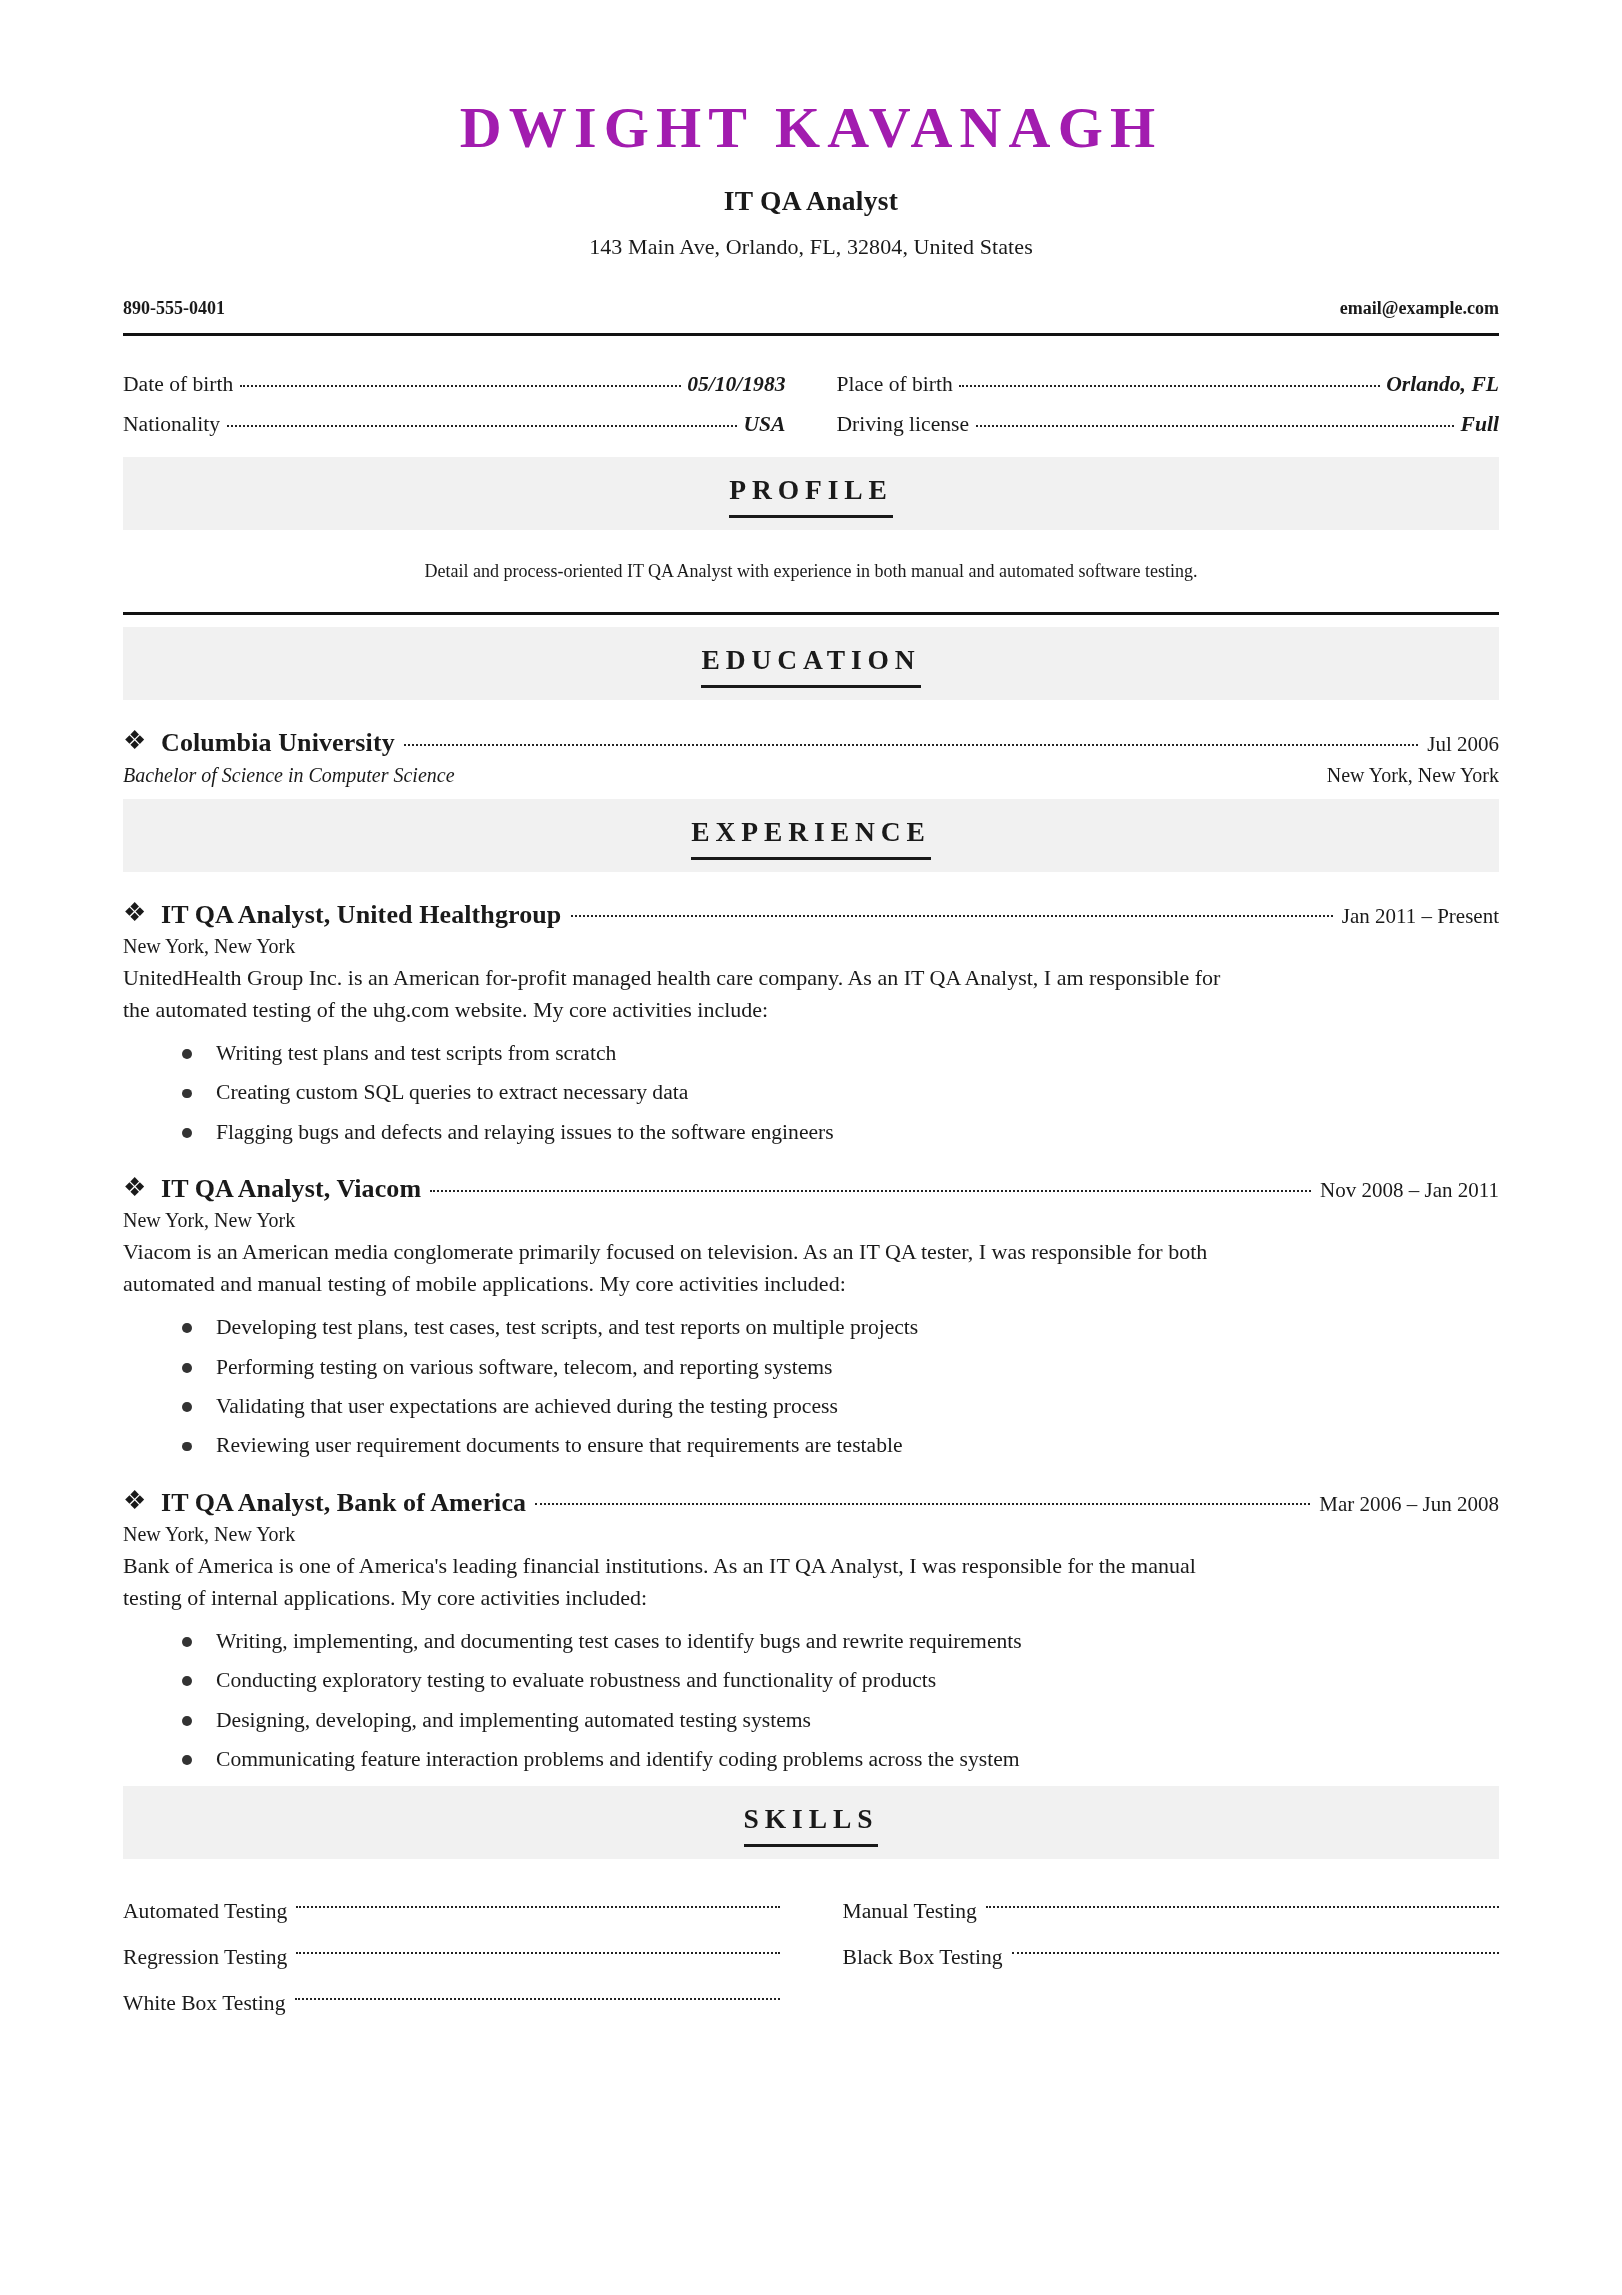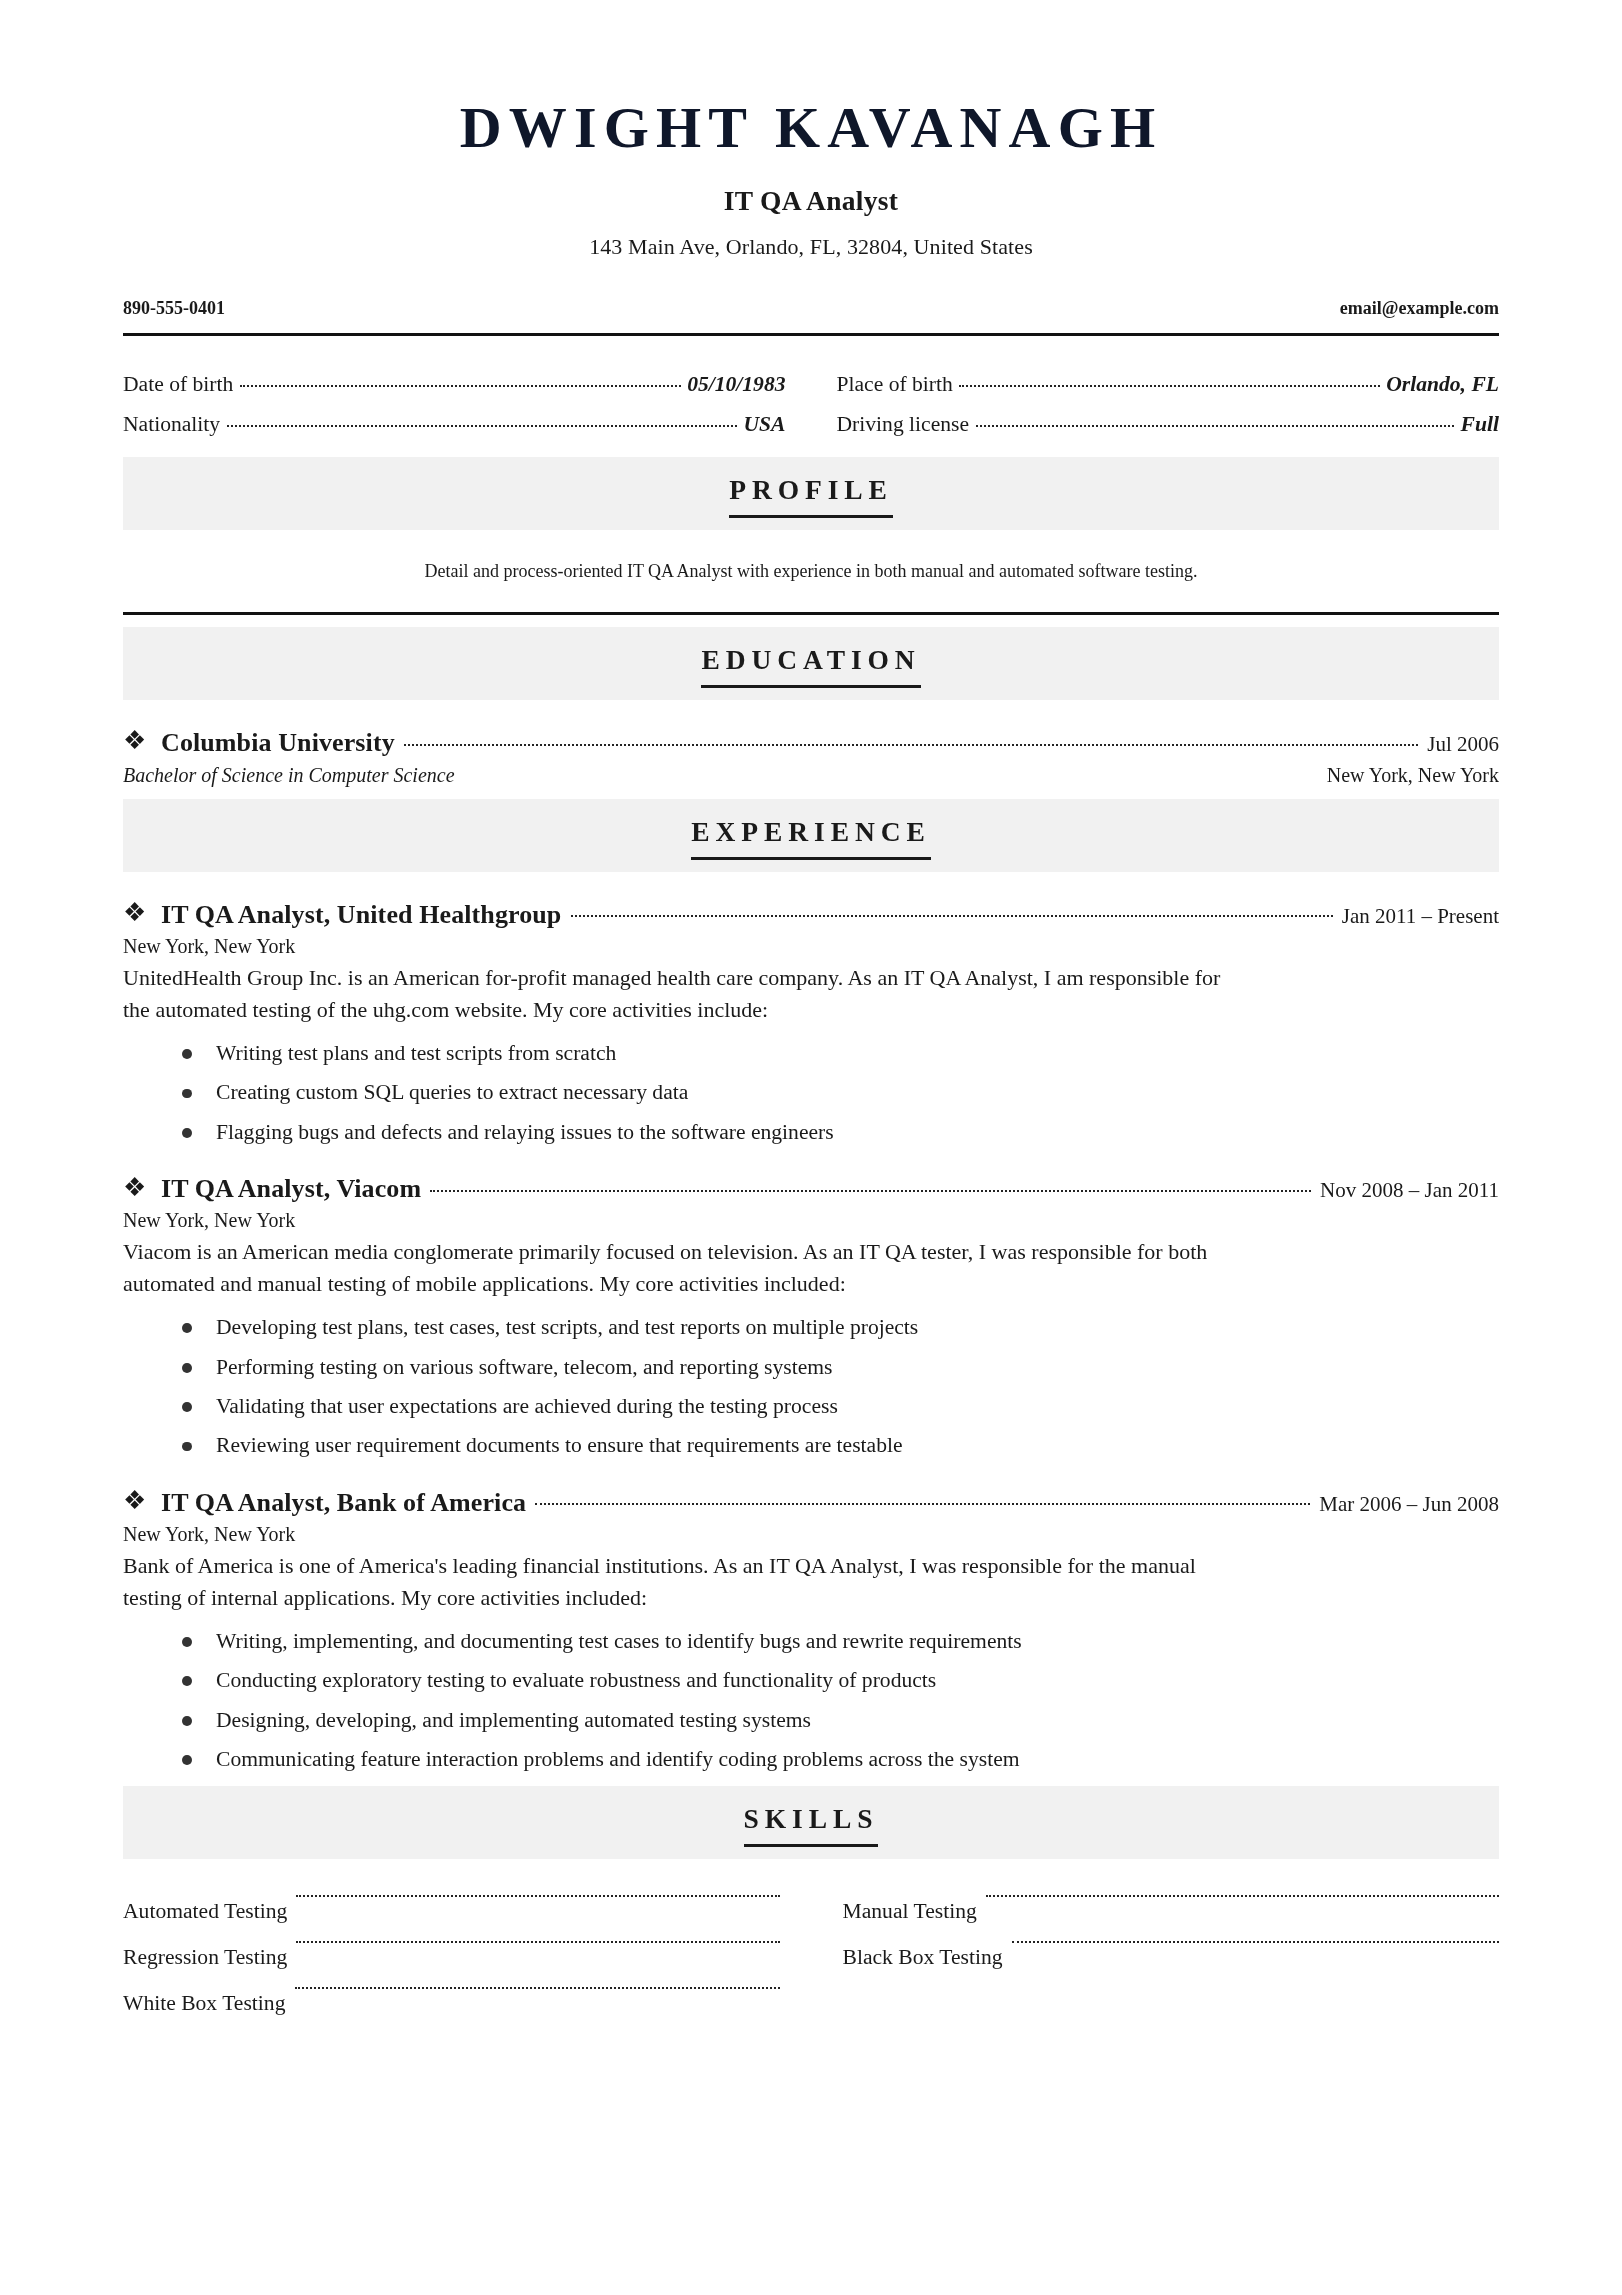--- a/index.html
+++ b/index.html
@@ -27,21 +27,21 @@
   .header {
     padding-top: 98px;
     text-align: center;
   }
   .full-name {
     font-size: 58px;
     font-weight: 700;
     letter-spacing: 7.2px;
     line-height: 1.05;
     margin: 0;
-    color: #0f172a;
+    color: #a21caf;
   }
   .job-title {
     font-size: 27.5px;
     font-weight: 700;
     margin-top: 26px;
     letter-spacing: 0.3px;
   }
   .address {
     font-size: 22px;
     margin-top: 17px;
@@ -204,21 +204,21 @@
 
   
   .skills {
     display: grid;
     grid-template-columns: 1fr 1fr;
     column-gap: 63px;
     margin-top: 30px;
   }
   .skill-item {
     display: flex;
-    align-items: flex-start;
+    align-items: center;
     font-size: 21.6px;
     padding: 10.5px 0;
     white-space: nowrap;
   }
   .skill-name { flex: 0 0 auto; }
   .skill-leader {
     flex: 1 1 auto;
     margin-left: 9.2px;
     position: relative;
     top: -4.6px;

